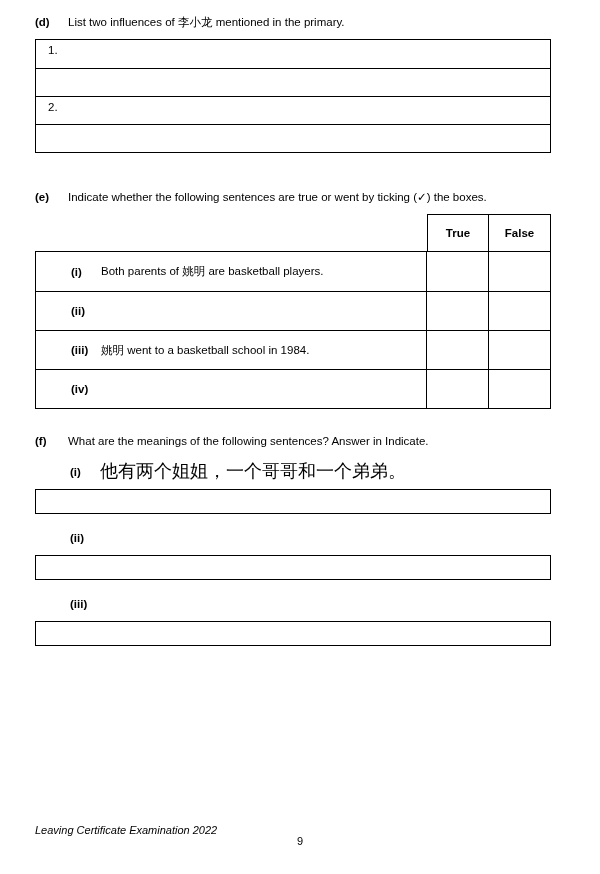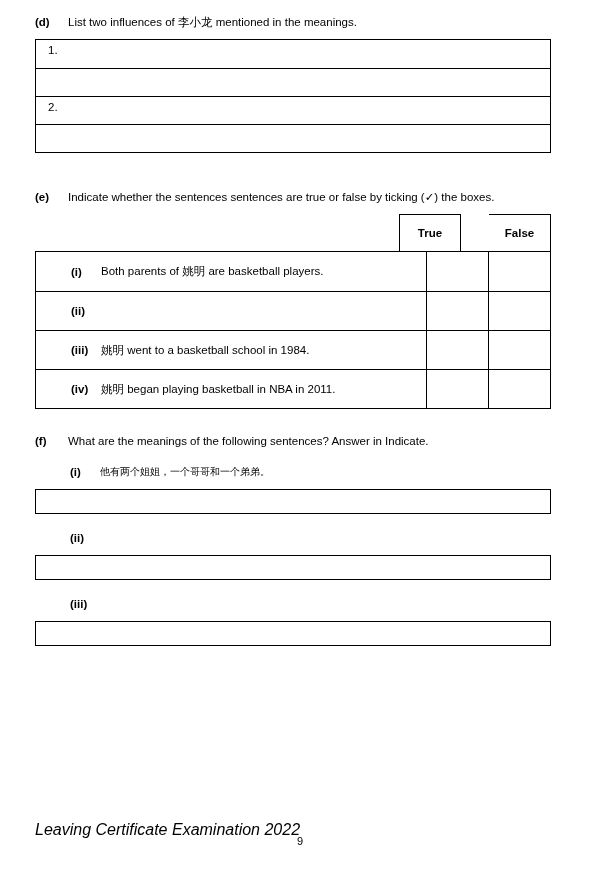--- a/index.html
+++ b/index.html
@@ -26,73 +26,72 @@
 
   
   .e-section { margin-top:37px; }
   .e-table { margin-top:10px; }
   .e-header { display:flex; justify-content:flex-end; }
   .e-hcell {
     width:62px; height:37px;
     border:1px solid #000; border-bottom:none;
     display:flex; align-items:center; justify-content:center;
     font-weight:bold;
-    margin-left:28px;
   }
   .e-hcell + .e-hcell { border-left:none; }
   .e-body { border:1px solid #000; }
   .e-row { display:flex; height:39px; border-top:1px solid #000; }
   .e-row:first-child { border-top:none; }
   .e-text { flex:1; display:flex; align-items:center; padding-left:35px; }
   .e-rlabel { font-weight:bold; flex:0 0 30px; }
   .e-tick { width:62px; border-left:1px solid #000; }
 
   
   .f-section { margin-top:25px; }
   .f-item { display:flex; margin-top:16px; padding-left:35px; line-height:15px; }
   .f-ilabel { font-weight:bold; flex:0 0 30px; padding-top:1px; }
-  .f-itext { font-size:10px; }
+  .f-itext { font-size:18px; }
   .f-answer { border:1px solid #000; height:25px; margin-top:9px; }
 
   
   .footer {
     position:absolute; left:35px; top:823px;
-    font-style:italic; font-size:16px; line-height:14px;
+    font-style:italic; font-size:11px; line-height:14px;
   }
   .page-num {
     position:absolute; left:0; right:0; top:835px;
     text-align:center; font-size:11px;
   }
 </style>
 </head>
 <body>
 
 <div class="page">
   <div class="content">
 
     <div class="qline">
       <span class="qlabel">(d)</span>
-      <span class="qtext"><span>List </span><b>two</b><span> influences of 李小龙 mentioned in the meanings.</span></span>
+      <span class="qtext"><span>List </span><b>two</b><span> influences of 李小龙 mentioned in the primary.</span></span>
     </div>
 
     <div class="d-table">
       <div class="d-row">
         <span>1.</span>
       </div>
       <div class="d-row"></div>
       <div class="d-row">
         <span>2.</span>
       </div>
       <div class="d-row"></div>
     </div>
 
     <div class="e-section">
       <div class="qline">
         <span class="qlabel">(e)</span>
-        <span class="qtext">Indicate whether the sentences sentences are true or false by ticking (✓) the boxes.</span>
+        <span class="qtext">Indicate whether the following sentences are true or went by ticking (✓) the boxes.</span>
       </div>
 
       <div class="e-table">
         <div class="e-header">
           <div class="e-hcell">True</div>
           <div class="e-hcell">False</div>
         </div>
         <div class="e-body">
 
           <div class="e-row">
@@ -117,21 +116,20 @@
               <span class="e-rlabel">(iii)</span>
               <span>姚明 went to a basketball school in 1984.</span>
             </div>
             <div class="e-tick"></div>
             <div class="e-tick"></div>
           </div>
 
           <div class="e-row">
             <div class="e-text">
               <span class="e-rlabel">(iv)</span>
-              <span>姚明 began playing basketball in NBA in 2011.</span>
             </div>
             <div class="e-tick"></div>
             <div class="e-tick"></div>
           </div>
 
         </div>
       </div>
     </div>
 
     <div class="f-section">

